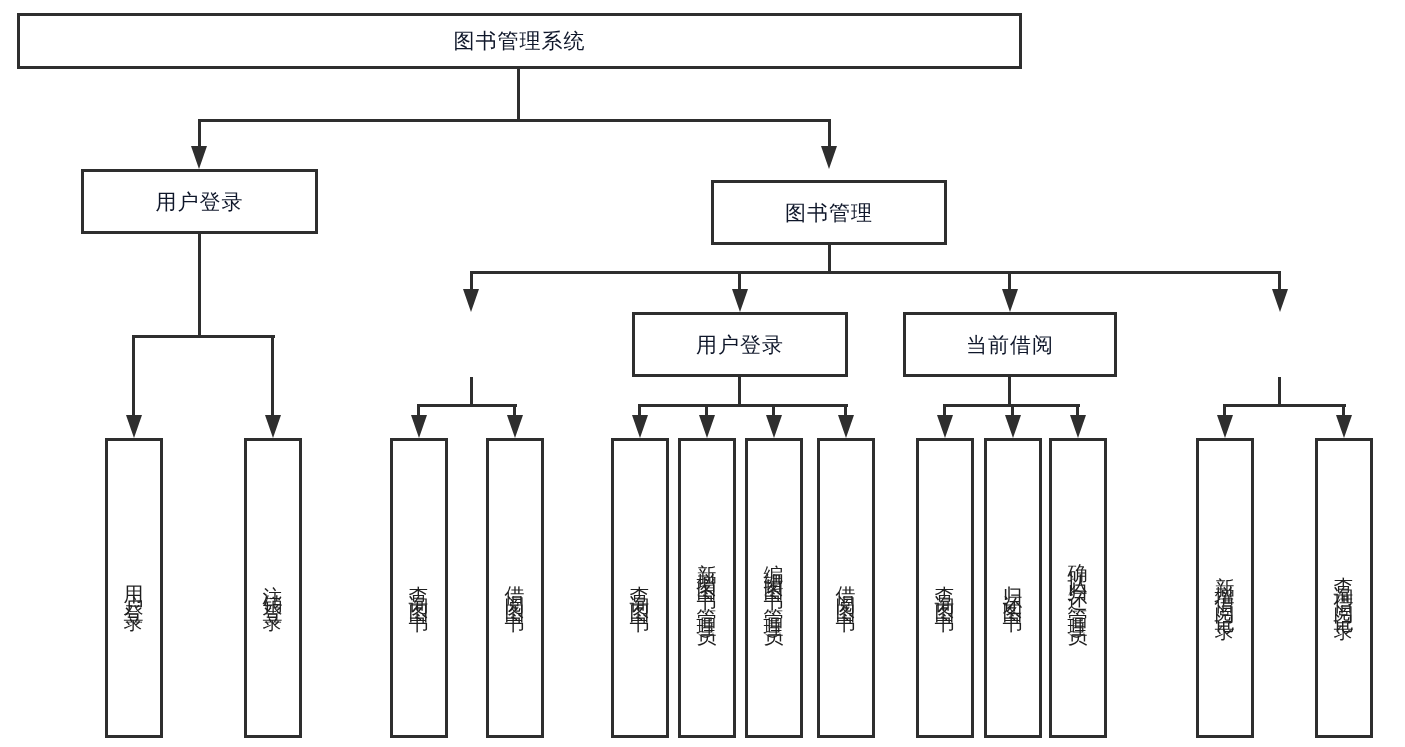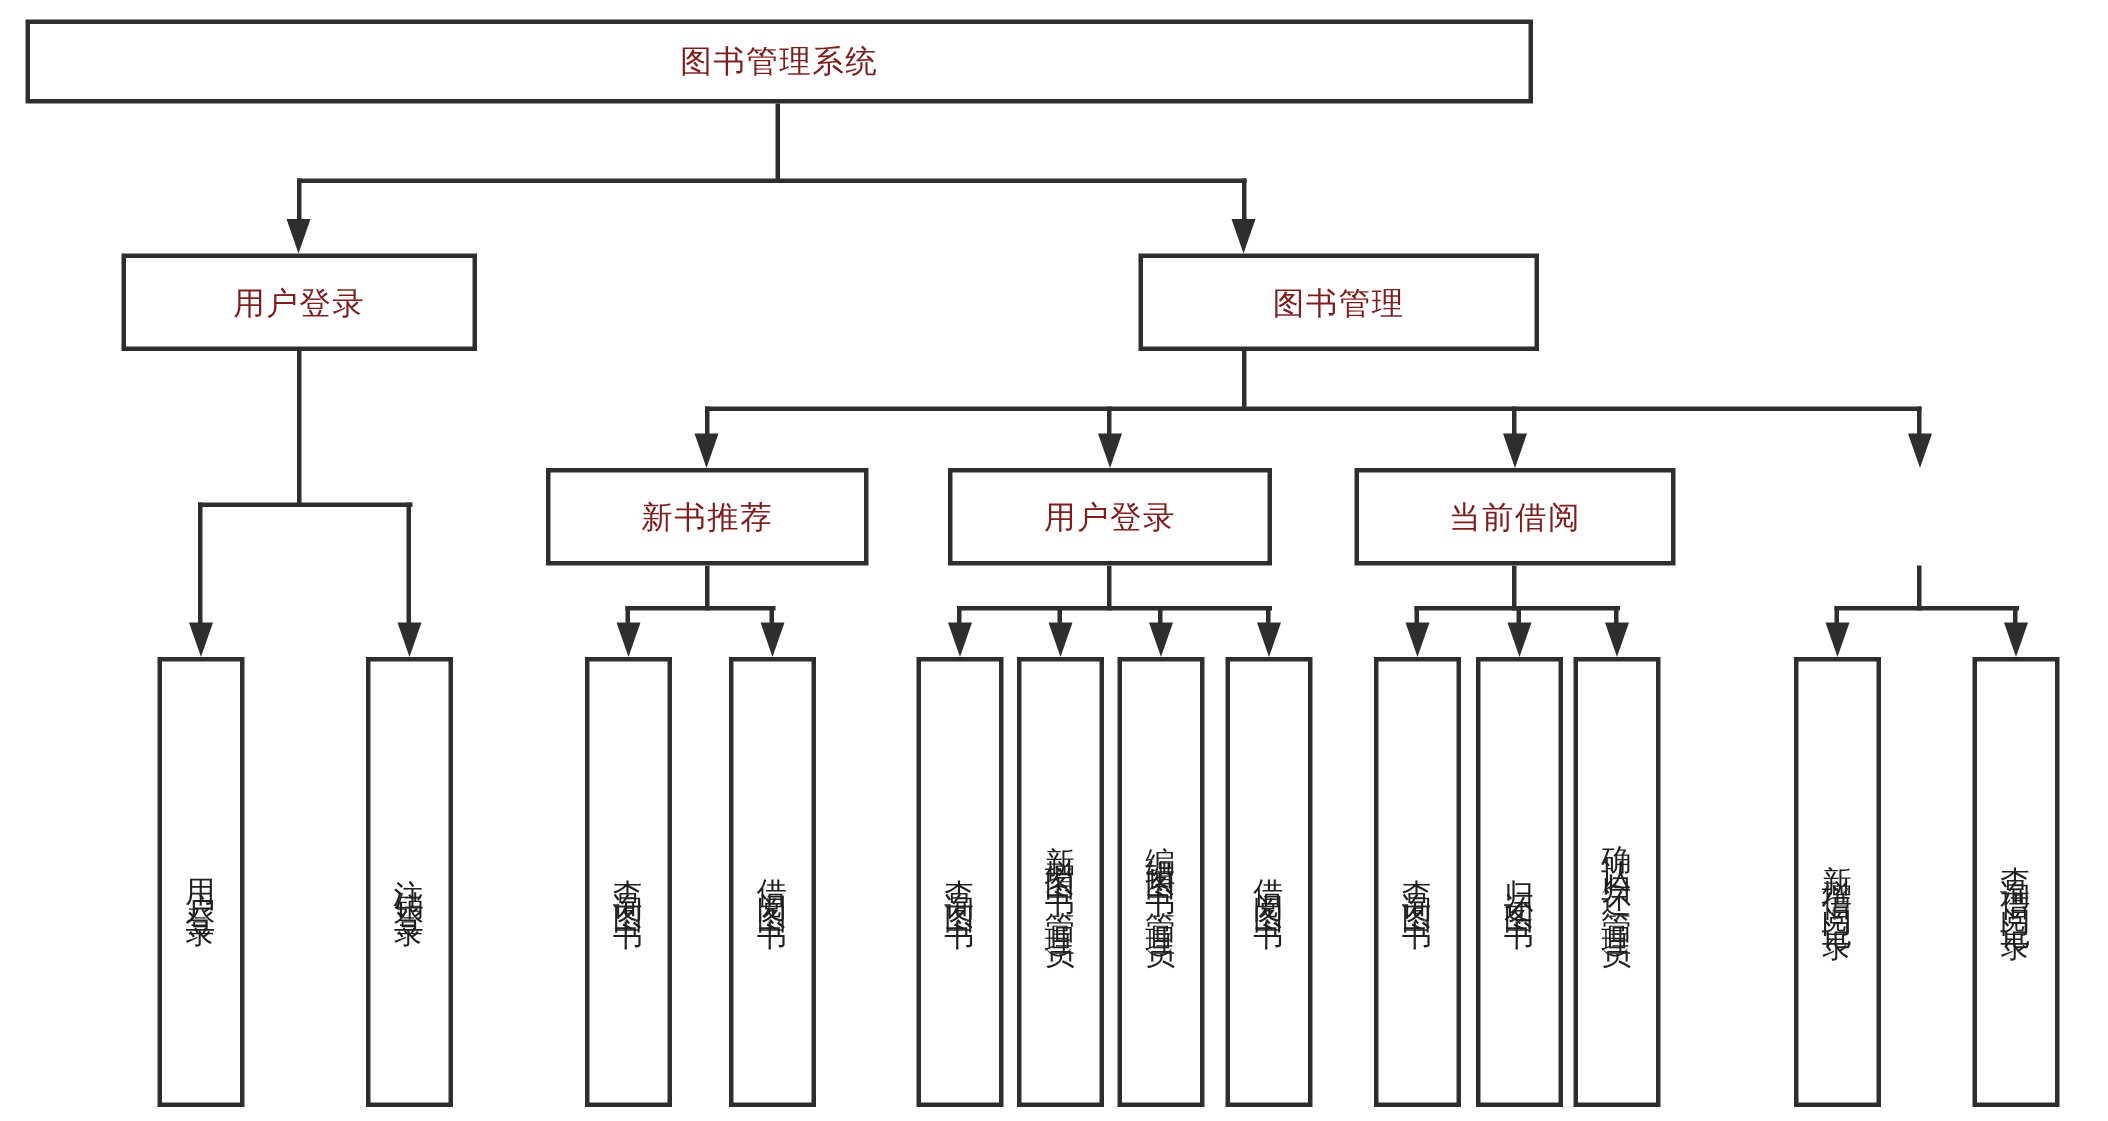--- a/index.html
+++ b/index.html
@@ -17,21 +17,21 @@
   }
   .box {
     position: absolute;
     box-sizing: border-box;
     background: #ffffff;
     border: 3px solid #2e2e2e;
     display: flex;
     align-items: center;
     justify-content: center;
     font-size: 21px;
-    color: #7f1d1d;
+    color: #0f172a;
     letter-spacing: 1px;
     z-index: 2;
   }
   .leaf {
     position: absolute;
     box-sizing: border-box;
     background: #ffffff;
     border: 3px solid #2e2e2e;
     width: 58px;
     height: 300px;
@@ -90,21 +90,21 @@
   <div class="vline" style="left:517px; top:68px; height:54px;"></div>
   <div class="hline" style="left:198px; top:119px; width:633px;"></div>
   <div class="vline" style="left:198px; top:119px; height:32px;"></div>
   <div class="arrow" style="left:191px; top:146px;"></div>
   <div class="vline" style="left:828px; top:119px; height:32px;"></div>
   <div class="arrow" style="left:821px; top:146px;"></div>
 
   <div class="box" style="left:81px; top:169px; width:237px; height:65px;">
     <span>用户登录</span>
   </div>
-  <div class="box" style="left:711px; top:169px; width:267px; height:65px;margin-left:48px;">
+  <div class="box" style="left:711px; top:180px; width:236px; height:65px;">
     <span>图书管理</span>
   </div>
 
   <div class="vline" style="left:198px; top:234px; height:104px;"></div>
   <div class="hline" style="left:132px; top:335px; width:143px;"></div>
   <div class="vline" style="left:132px; top:335px; height:82px;"></div>
   <div class="arrow" style="left:126px; top:415px;"></div>
   <div class="vline" style="left:271px; top:335px; height:82px;"></div>
   <div class="arrow" style="left:265px; top:415px;"></div>
 
@@ -112,23 +112,20 @@
   <div class="hline" style="left:470px; top:271px; width:811px;"></div>
   <div class="vline" style="left:470px; top:271px; height:22px;"></div>
   <div class="arrow" style="left:463px; top:289px;"></div>
   <div class="vline" style="left:738px; top:271px; height:22px;"></div>
   <div class="arrow" style="left:732px; top:289px;"></div>
   <div class="vline" style="left:1008px; top:271px; height:22px;"></div>
   <div class="arrow" style="left:1002px; top:289px;"></div>
   <div class="vline" style="left:1278px; top:271px; height:22px;"></div>
   <div class="arrow" style="left:1272px; top:289px;"></div>
 
-  <div class="box" style="left:364px; top:312px; width:215px; height:65px;">
-    <span>新书推荐</span>
-  </div>
   <div class="box" style="left:632px; top:312px; width:216px; height:65px;">
     <span>用户登录</span>
   </div>
   <div class="box" style="left:903px; top:312px; width:214px; height:65px;">
     <span>当前借阅</span>
   </div>
 
   <div class="vline" style="left:470px; top:377px; height:30px;"></div>
   <div class="hline" style="left:417px; top:404px; width:100px;"></div>
   <div class="vline" style="left:417px; top:404px; height:14px;"></div>

